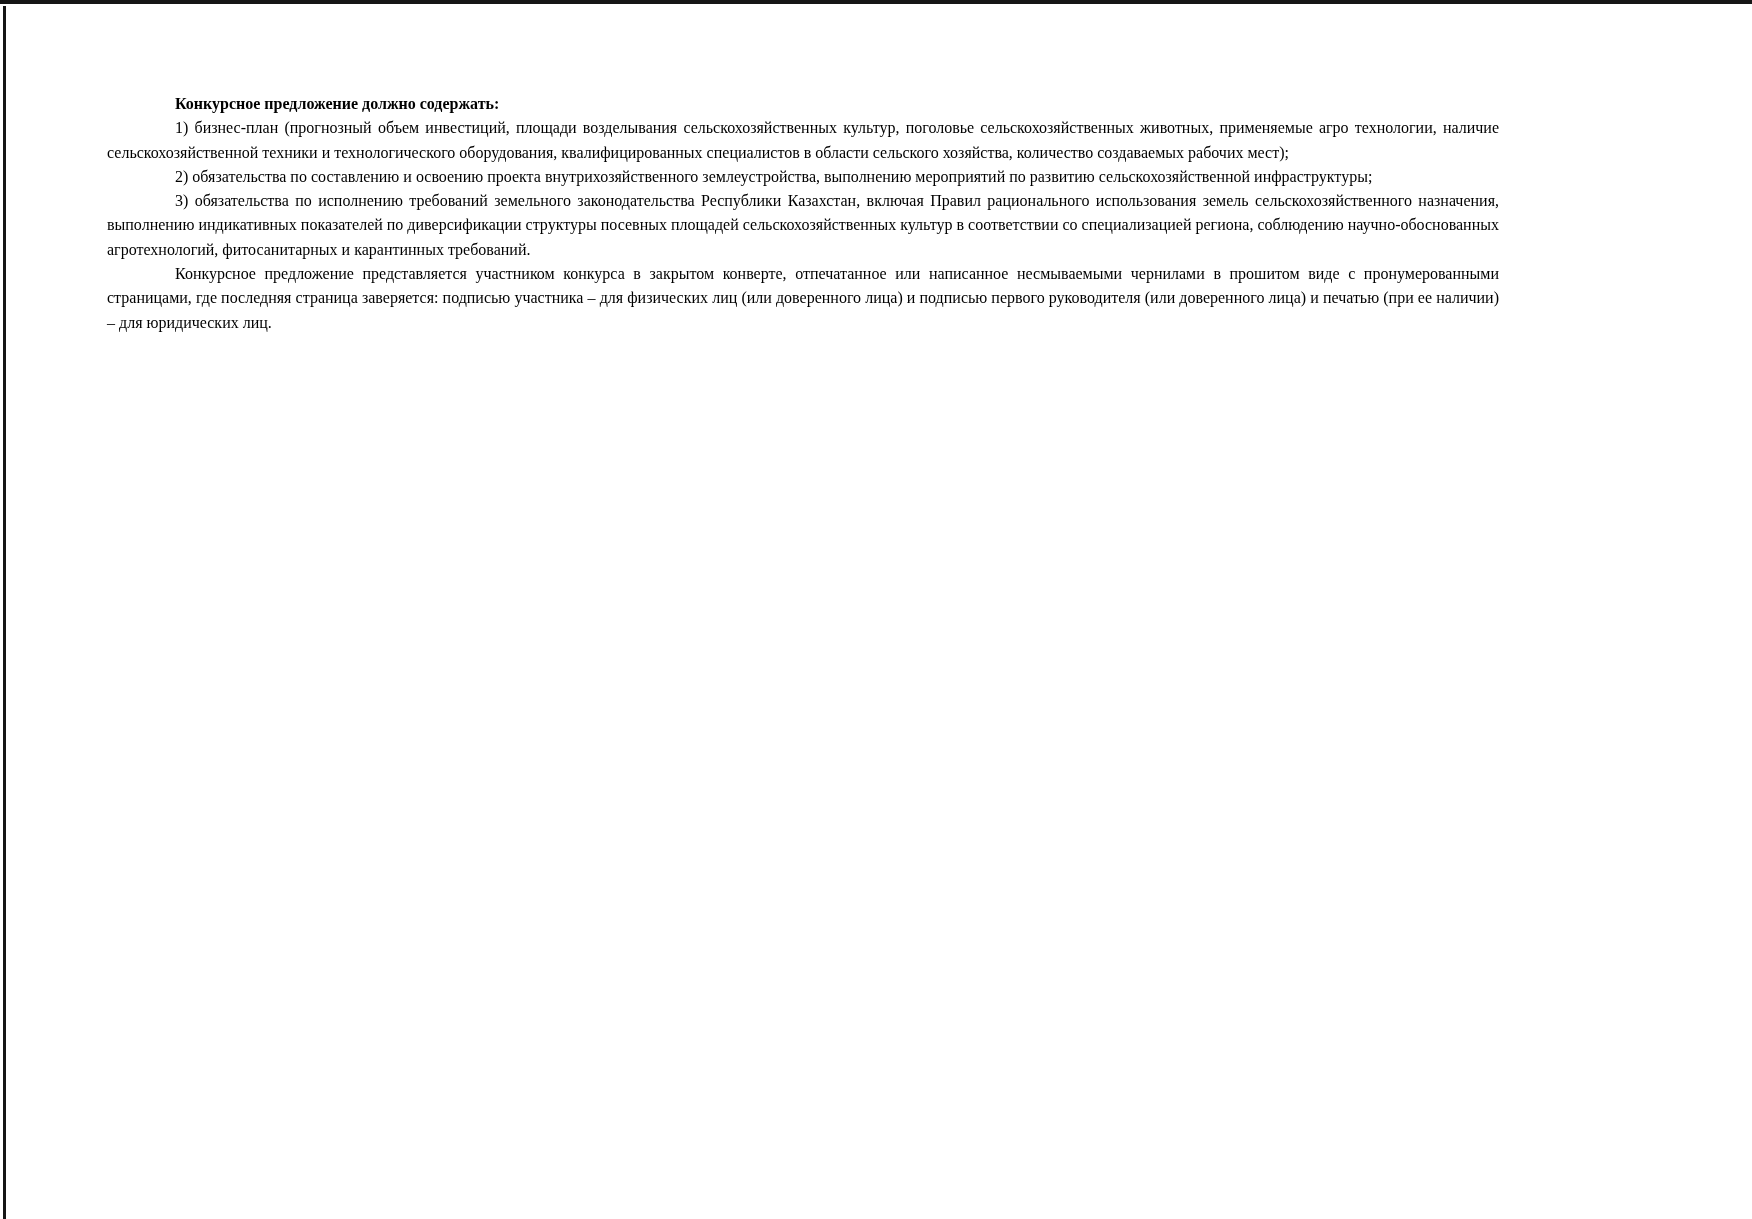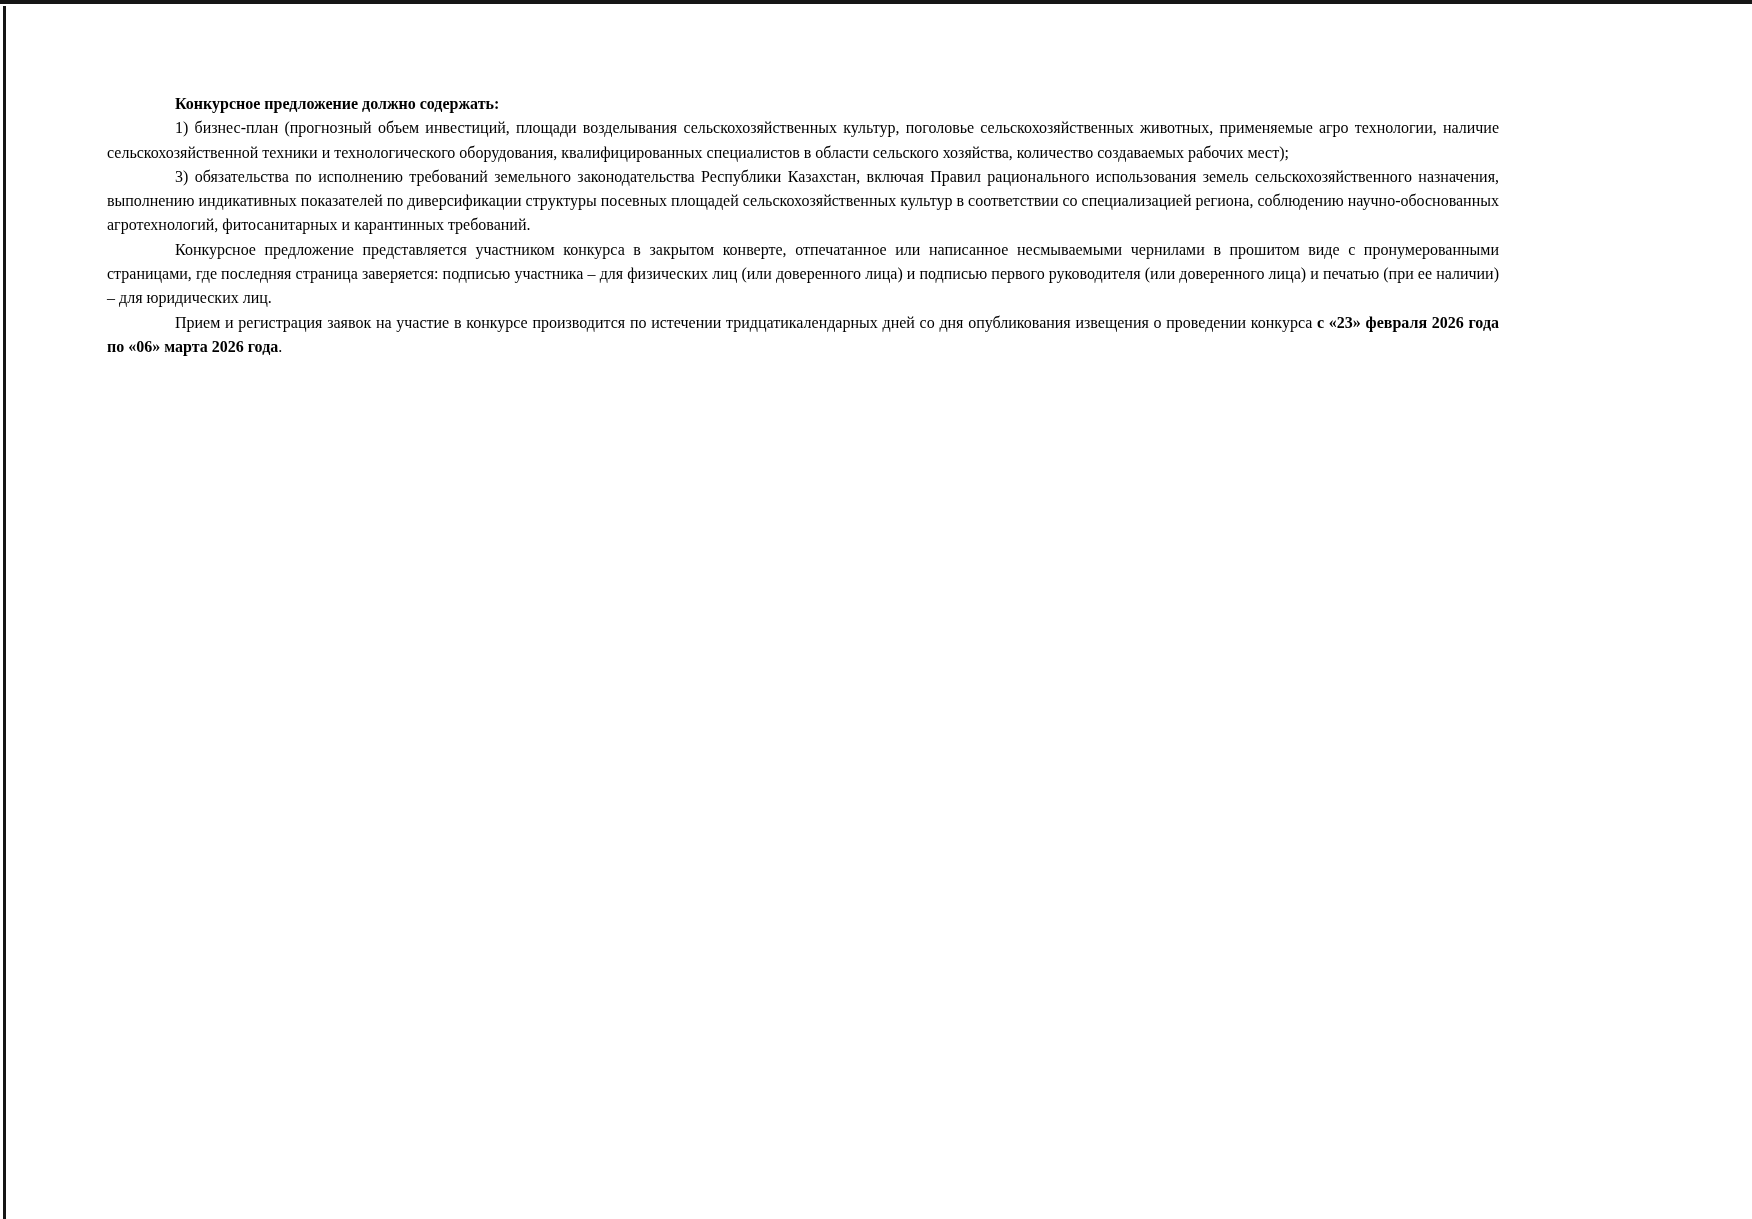--- a/index.html
+++ b/index.html
@@ -56,21 +56,21 @@
 
 <div class="page">
   <div class="frame-top"></div>
   <div class="frame-left"></div>
 
   <div class="content">
     <p class="para"><b>Конкурсное предложение должно содержать:</b></p>
 
     <p class="para"><span>1) бизнес-план (прогнозный объем инвестиций, площади возделывания сельскохозяйственных культур, поголовье сельскохозяйственных животных, применяемые агро технологии, наличие сельскохозяйственной техники и технологического оборудования, квалифицированных специалистов в области сельского хозяйства, количество создаваемых рабочих мест);</span></p>
 
+    <p class="para"><span>2) обязательства по составлению и освоению проекта внутрихозяйственного землеустройства, выполнению мероприятий по развитию сельскохозяйственной инфраструктуры;</span></p>
 
     <p class="para"><span>3) обязательства по исполнению требований земельного законодательства Республики Казахстан, включая Правил рационального использования земель сельскохозяйственного назначения, выполнению индикативных показателей по диверсификации структуры посевных площадей сельскохозяйственных культур в соответствии со специализацией региона, соблюдению научно-обоснованных агротехнологий, фитосанитарных и карантинных требований.</span></p>
 
     <p class="para"><span>Конкурсное предложение представляется участником конкурса в закрытом конверте, отпечатанное или написанное несмываемыми чернилами в прошитом виде с пронумерованными страницами, где последняя страница заверяется: подписью участника – для физических лиц (или доверенного лица) и подписью первого руководителя (или доверенного лица) и печатью (при ее наличии) – для юридических лиц.</span></p>
 
-    <p class="para"><span>Прием и регистрация заявок на участие в конкурсе производится по истечении тридцатикалендарных дней со дня опубликования извещения о проведении конкурса </span><b>с «23» февраля 2026 года по «06» марта 2026 года</b><span>.</span></p>
 
   </div>
 </div>
 
 </body></html>

